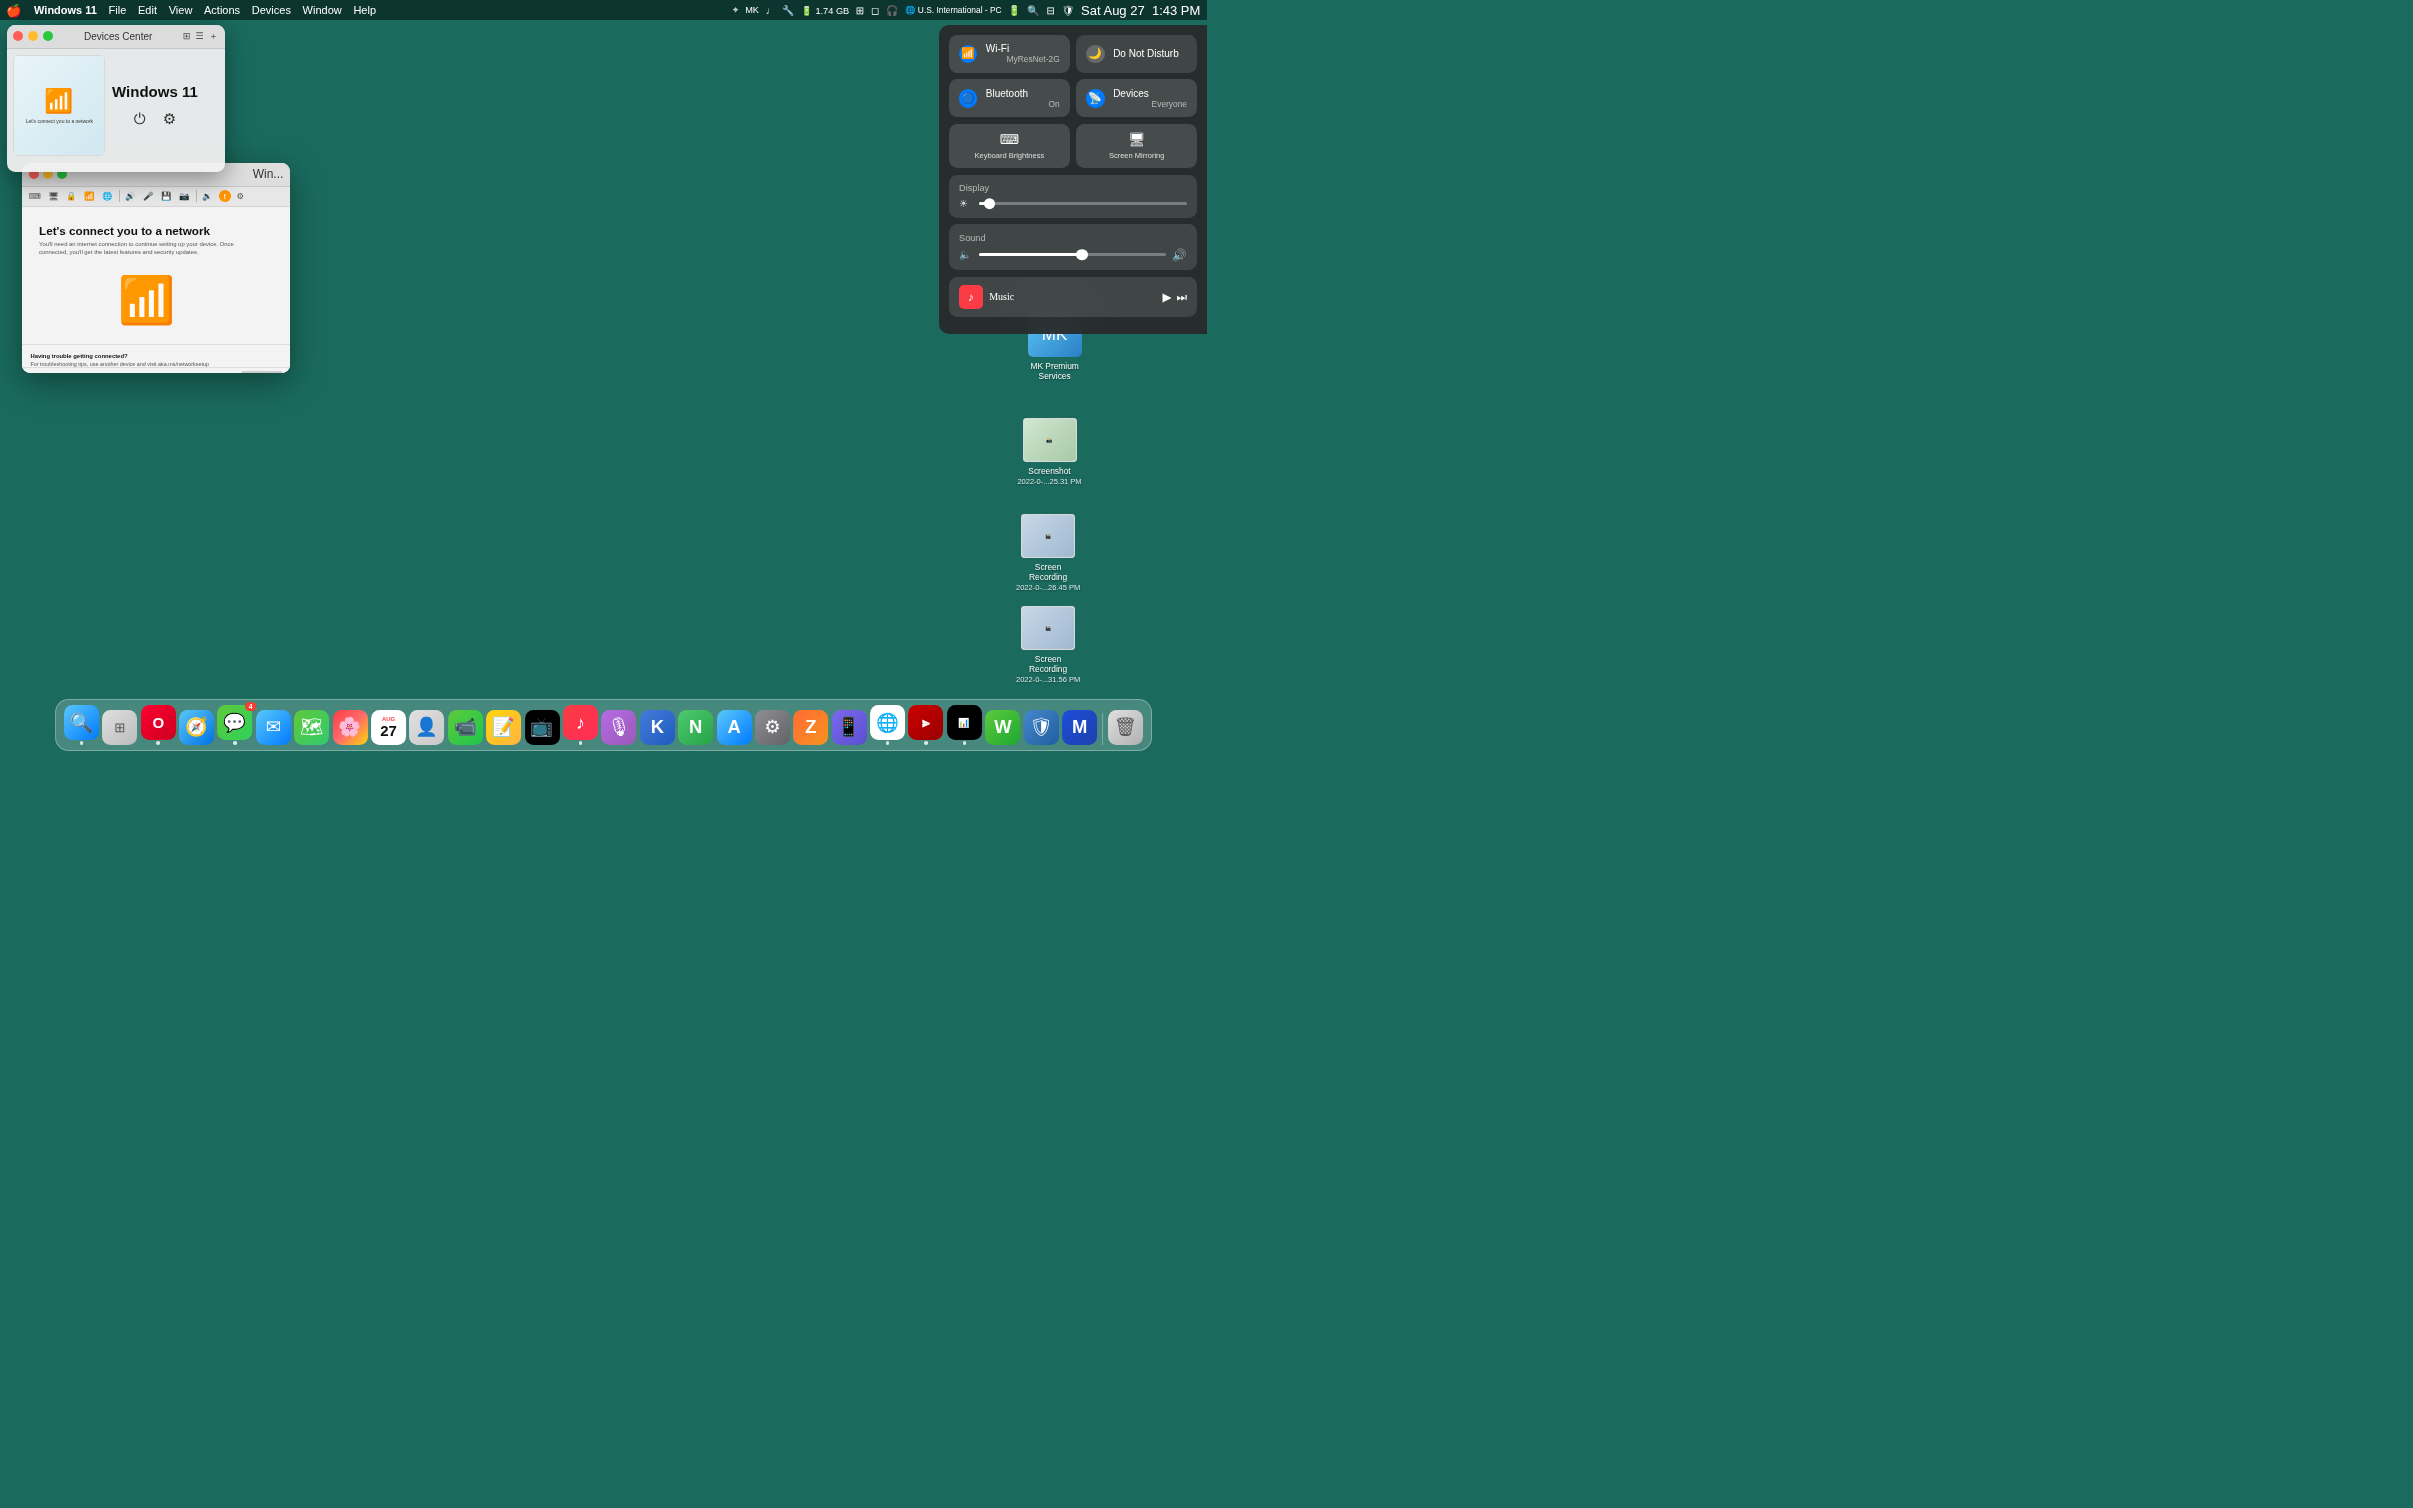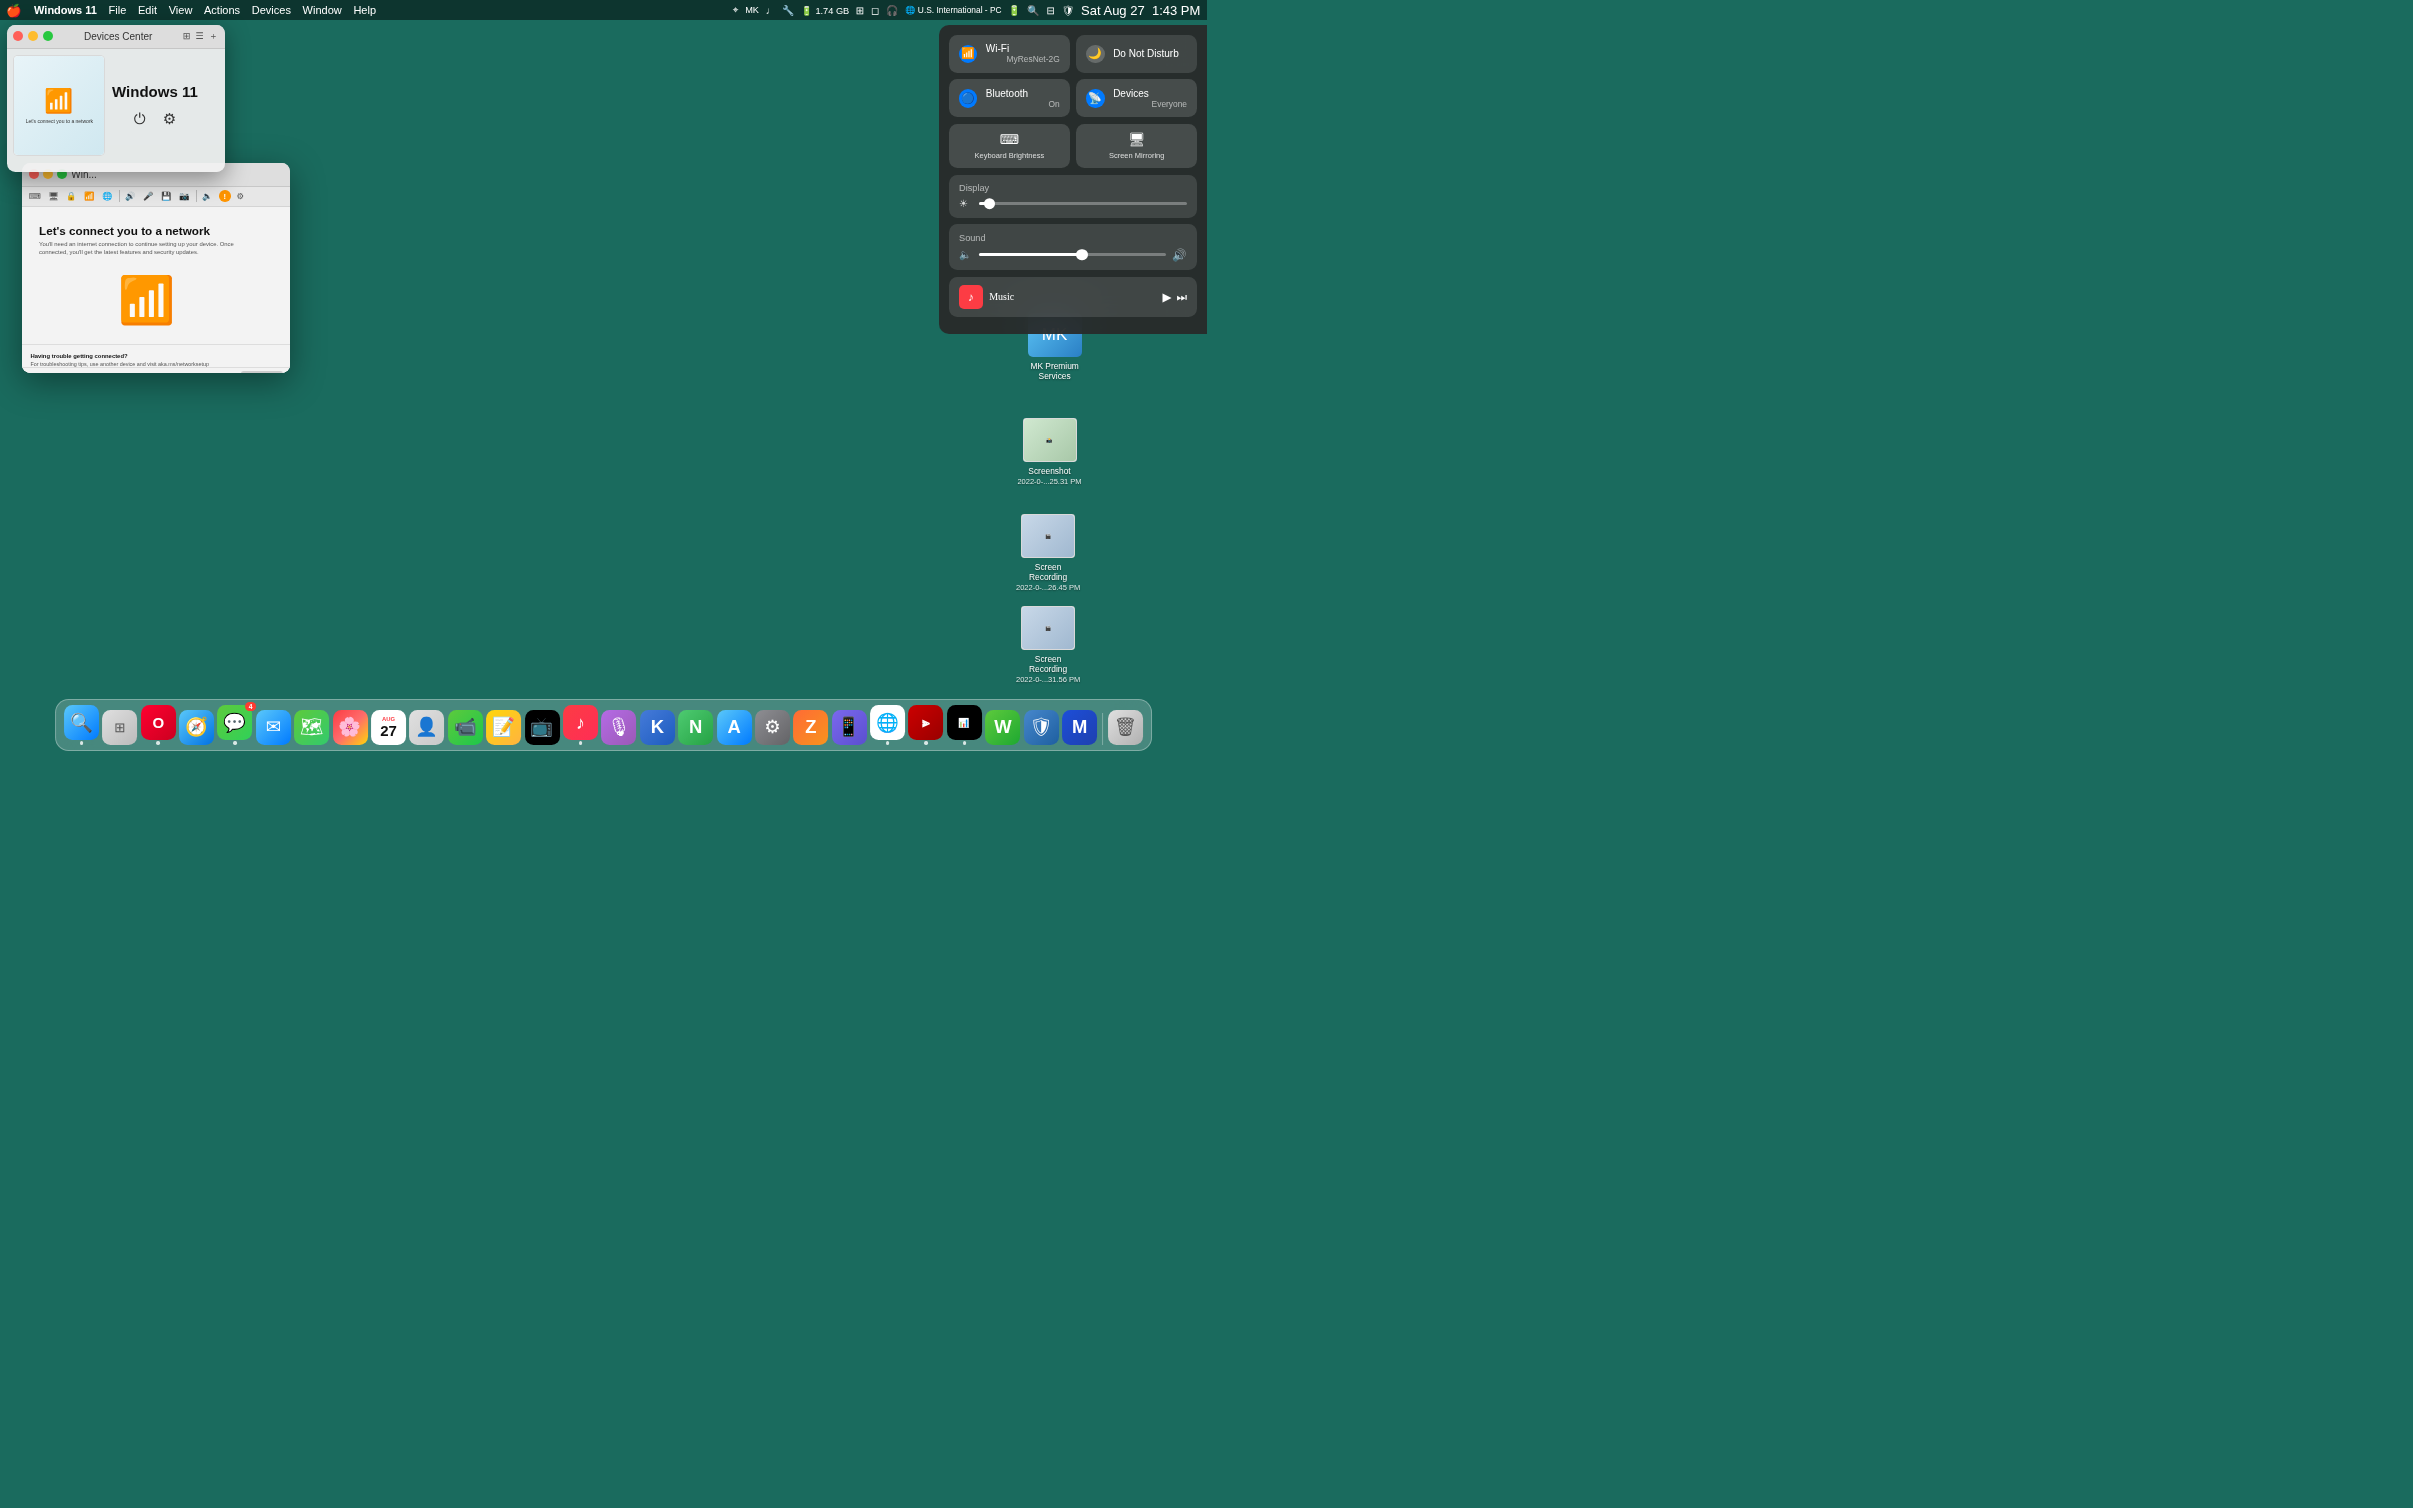--- a/index.html
+++ b/index.html
@@ -167,22 +167,22 @@
     .pw-dot {
       width: 10px; height: 10px;
       border-radius: 50%;
       cursor: pointer;
     }
     .pw-dot-red { background: #ff5f57; }
     .pw-dot-yellow { background: #febc2e; }
     .pw-dot-green { background: #28c840; }
     .pw-title {
       flex: 1;
-      text-align: left;
-      font-size: 10px;
+      text-align: right;
+      font-size: 12px;
       color: #333;
       font-weight: 500;
     }
     .pw-toolbar {
       display: flex;
       align-items: center;
       height: 20px;
       background: rgba(230,230,230,0.9);
       padding: 0 5px;
       gap: 4.2px;

